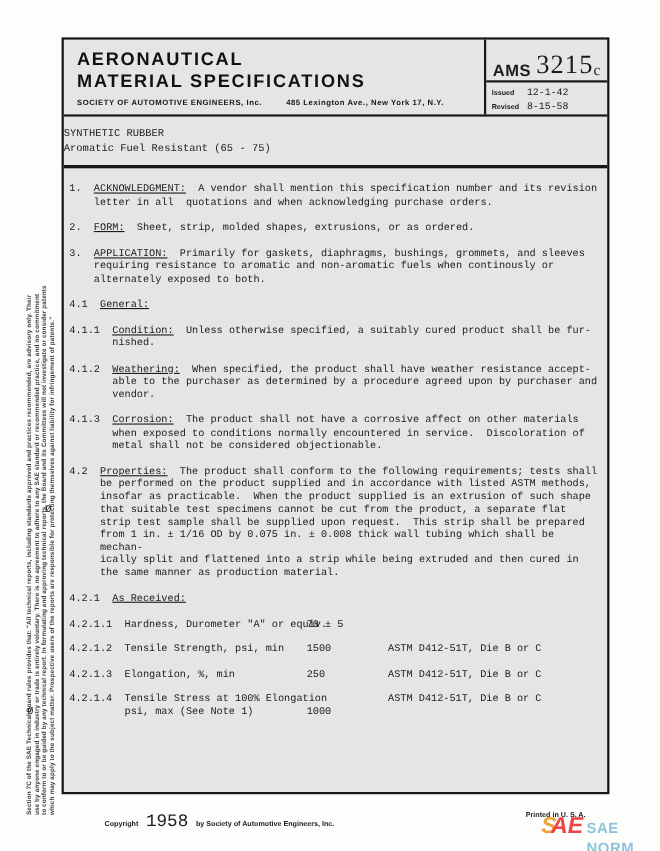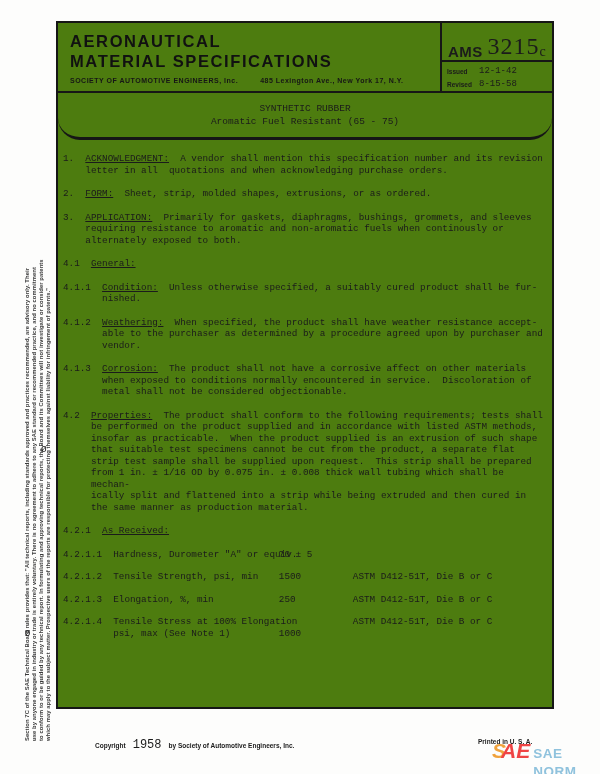--- a/index.html
+++ b/index.html
@@ -11,22 +11,22 @@
   
   .margin-note{
     position:absolute;left:24px;top:741px;width:560px;
     transform:rotate(-90deg);transform-origin:0 0;
     font-family:"Liberation Sans",sans-serif;
     font-size:5.8px;line-height:7.1px;color:#3a3a3a;font-weight:bold;
     letter-spacing:.1px;
   }
   
   .frame{
-    position:absolute;left:56px;top:21px;width:494px;height:684px;
-    border:2.5px solid #161616;background:#4d7c0f;
+    position:absolute;left:56px;top:34px;width:494px;height:684px;
+    border:2.5px solid #161616;background:#e5e5e5;
   }
   .hdr{display:flex;height:68px;border-bottom:2.5px solid #161616;}
   .hdr-left{flex:1;padding:8px 0 0 12px;}
   .t1,.t2{
     font-family:"Liberation Sans",sans-serif;font-weight:bold;
     font-size:16.5px;letter-spacing:1.6px;line-height:20px;color:#111;
   }
   .society{
     font-family:"Liberation Sans",sans-serif;font-weight:bold;
     font-size:7px;letter-spacing:.5px;margin-top:6px;color:#161616;
@@ -39,43 +39,43 @@
   }
   .ams-label{font-family:"Liberation Sans",sans-serif;font-weight:bold;font-size:15px;letter-spacing:.5px;}
   .ams-number{font-family:"Liberation Serif",serif;font-size:24px;letter-spacing:1px;}
   .ams-rev{font-family:"Liberation Serif",serif;font-size:14px;}
   .issue-box{flex:1;padding:3px 0 0 5px;}
   .issue-row{display:flex;align-items:flex-start;line-height:13px;}
   .issue-label{font-family:"Liberation Sans",sans-serif;font-weight:bold;font-size:6.5px;width:32px;}
   .issue-value{font-size:9px;}
   
   .title-area{
-    height:47px;border-bottom:3px solid #161616;text-align:center;
-    font-size:9.5px;line-height:13px;padding-top:9px;box-sizing:border-box;border-radius:22px;
+    height:47px;border-bottom:3px solid #161616;text-align:left;
+    font-size:9.5px;line-height:13px;padding-top:9px;box-sizing:border-box;
   }
   
   .content{padding:13px 4px 0 5px;font-size:9.3px;line-height:11.5px;}
   .item{white-space:pre-wrap;margin-bottom:12px;position:relative;}
   .ind4{padding-left:4ch;text-indent:-4ch;}
   .ind5{padding-left:5ch;text-indent:-5ch;}
   .ind7{padding-left:7ch;text-indent:-7ch;}
   .ind9{padding-left:9ch;text-indent:-9ch;}
   .num{margin-right:2ch;}
   .u{text-decoration:underline;}
   .marker{position:absolute;font-size:9.3px;}
   .trow{position:relative;white-space:pre-wrap;margin-bottom:11px;}
   .tval{position:absolute;left:266px;top:0;}
   .tmethod{position:absolute;left:340px;top:0;}
   .tval2{top:11.5px;}
   
   .footer{
     position:absolute;left:95px;top:738px;display:flex;align-items:baseline;gap:7px;
   }
   .foot-sans{font-family:"Liberation Sans",sans-serif;font-weight:bold;font-size:6.5px;color:#1b1b1b;}
-  .foot-year{font-size:12px;}
+  .foot-year{font-size:16px;}
   .printed{position:absolute;left:478px;top:738px;}
   
   .wm{position:absolute;left:492px;top:742px;width:106px;}
   .wm-row1{display:flex;align-items:baseline;line-height:18px;}
   .wm-s{color:#f0a23c;font-family:"Liberation Sans",sans-serif;font-weight:bold;font-style:italic;font-size:21px;}
   .wm-ae{color:#ef4444;font-family:"Liberation Sans",sans-serif;font-weight:bold;font-style:italic;font-size:21px;margin-left:-5px;}
   .wm-name{color:#8fc2dd;font-family:"Liberation Sans",sans-serif;font-weight:bold;font-size:13.5px;letter-spacing:.5px;margin-left:3px;}
 </style>
 </head>
 <body>

